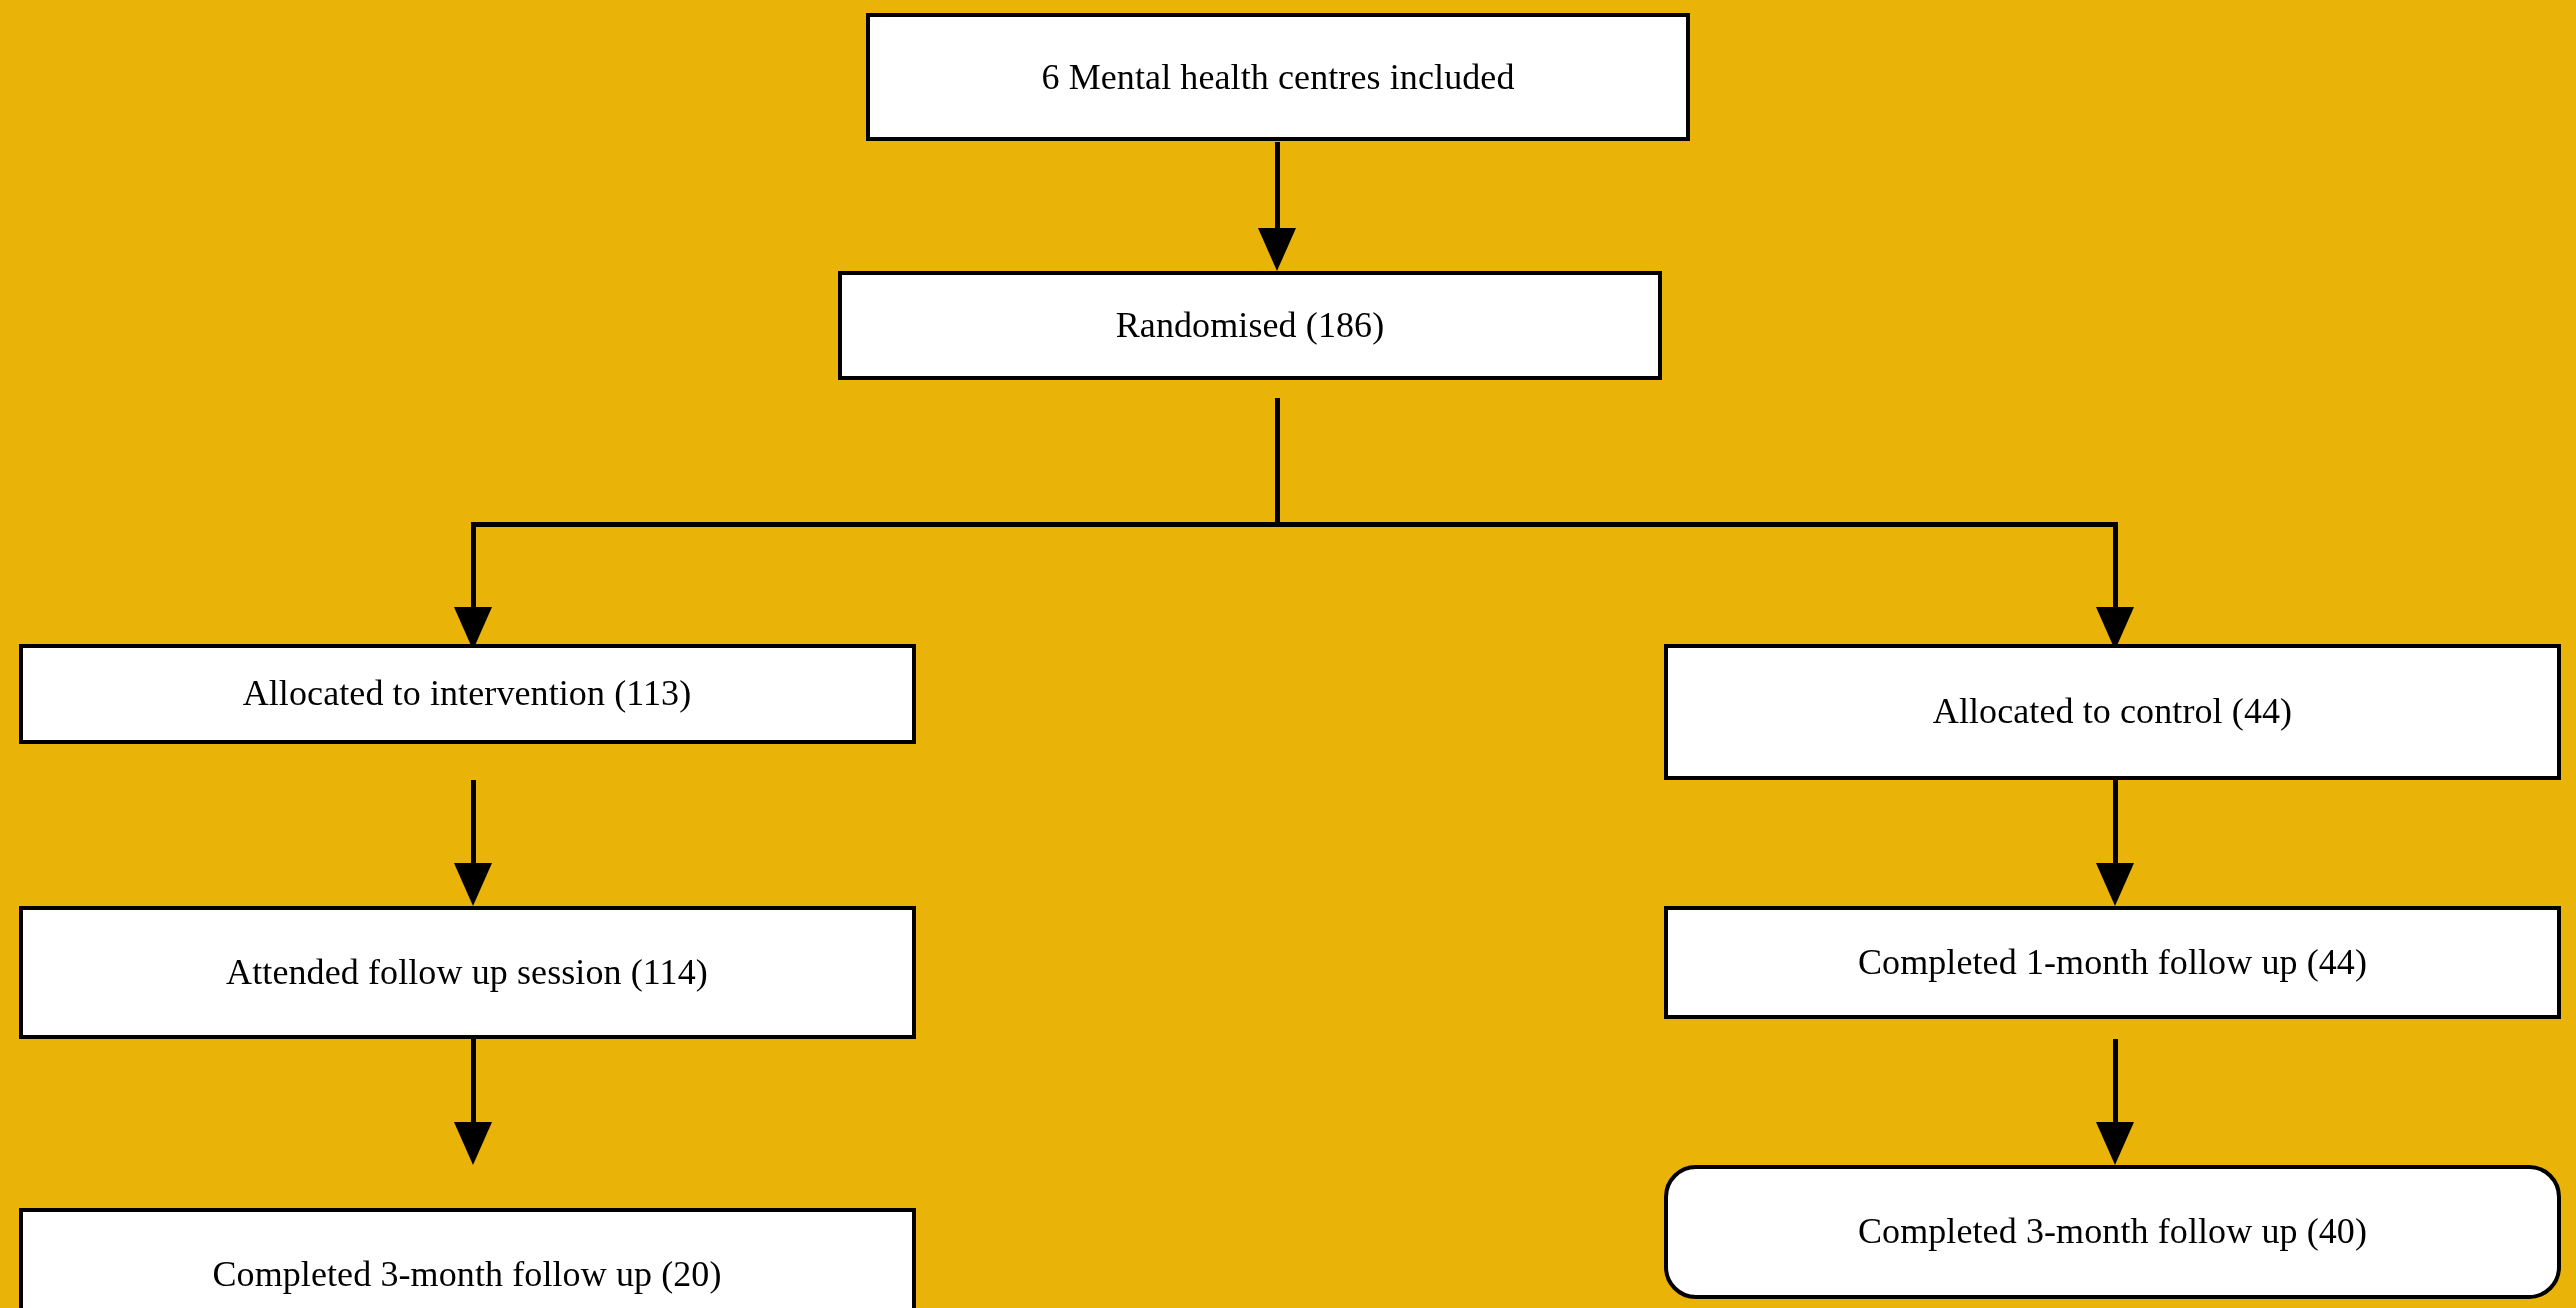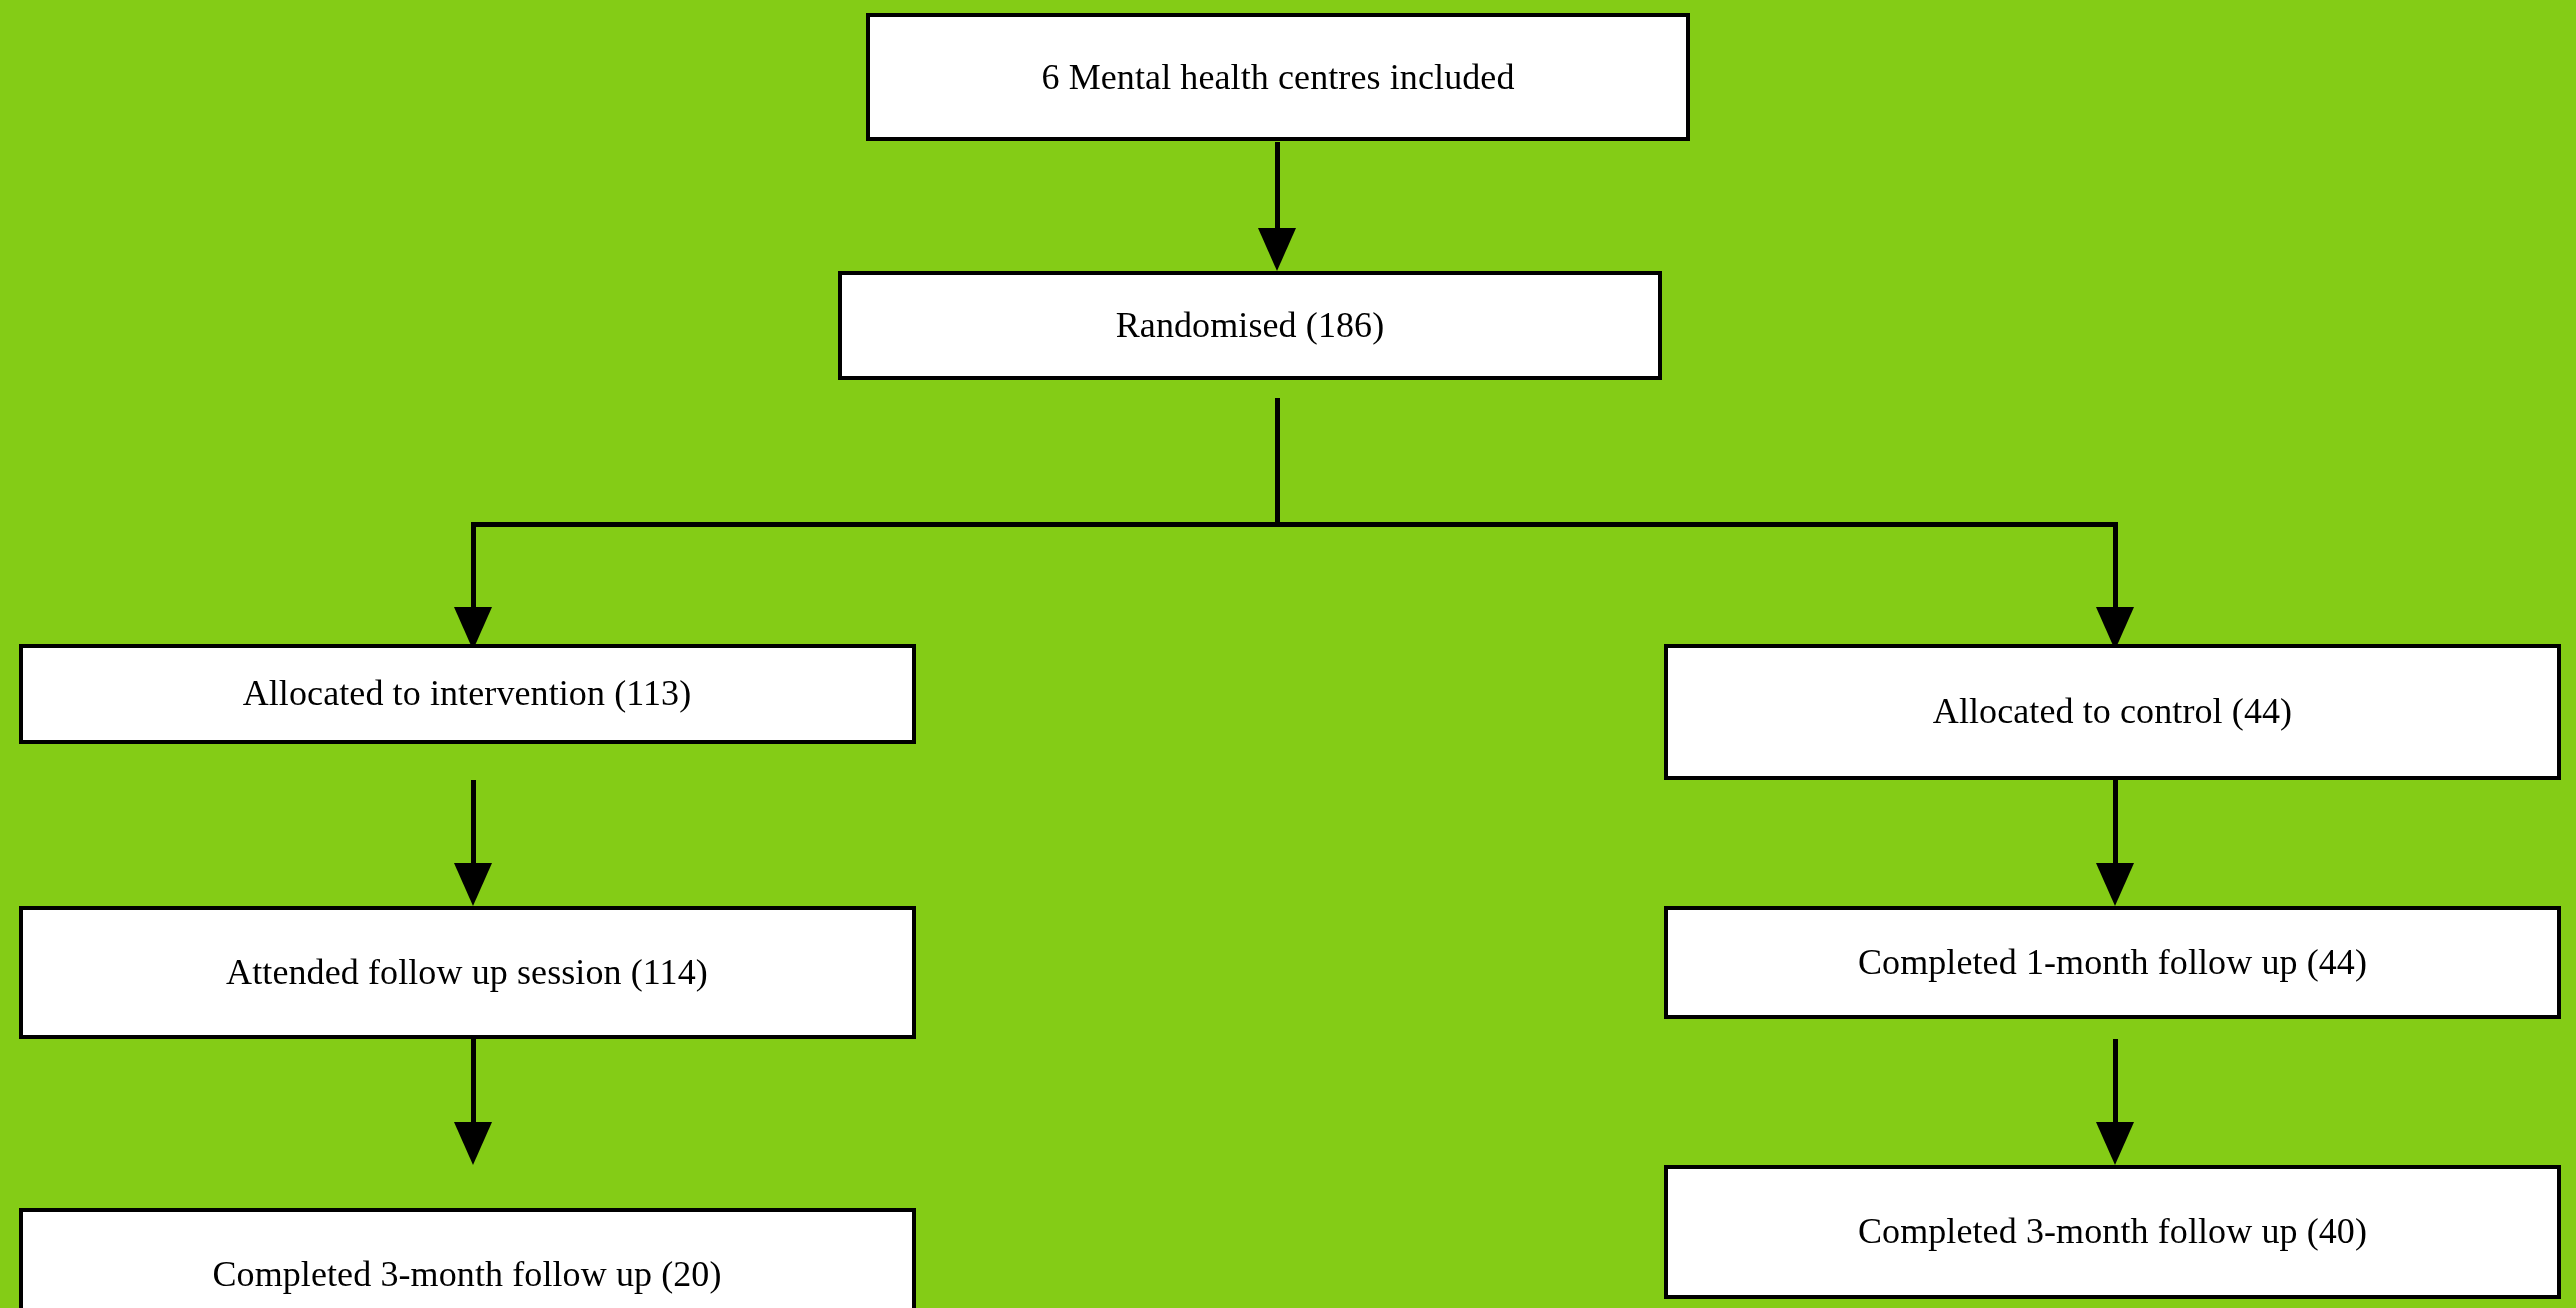--- a/index.html
+++ b/index.html
@@ -4,21 +4,21 @@
 <style>
   html, body {
     margin: 0;
     padding: 0;
     background: #ffffff;
   }
   #canvas {
     position: relative;
     width: 2576px;
     height: 1309px;
-    background: #84cc16;
+    background: #eab308;
     overflow: hidden;
     font-family: "Liberation Serif", "DejaVu Serif", serif;
   }
   .node {
     position: absolute;
     box-sizing: border-box;
     background: #ffffff;
     border: 4px solid #000000;
     display: flex;
     align-items: center;
@@ -102,18 +102,18 @@
   <div class="conn-v" style="left:2113px; top:780px; height:84px;"></div>
   <div class="arrow-head" style="left:2096px; top:863px;"></div>
 
   <div class="node" style="left:1664px; top:906px; width:897px; height:113px;">
     <span class="node-label">Completed 1-month follow up (44)</span>
   </div>
 
   <div class="conn-v" style="left:2113px; top:1039px; height:84px;"></div>
   <div class="arrow-head" style="left:2096px; top:1122px;"></div>
 
-  <div class="node" style="left:1664px; top:1165px; width:897px; height:134px;">
+  <div class="node" style="left:1664px; top:1165px; width:897px; height:134px;border-radius:32px;">
     <span class="node-label">Completed 3-month follow up (40)</span>
   </div>
 
 </div>
 
 
 </body></html>

